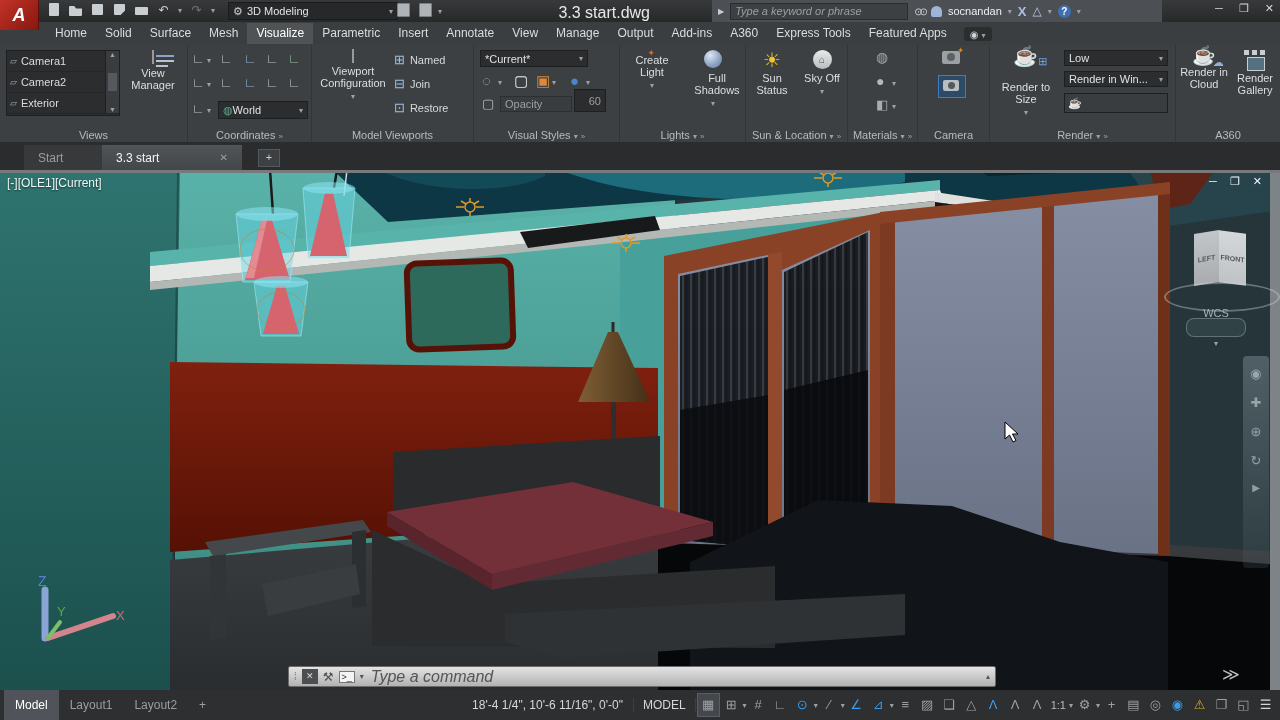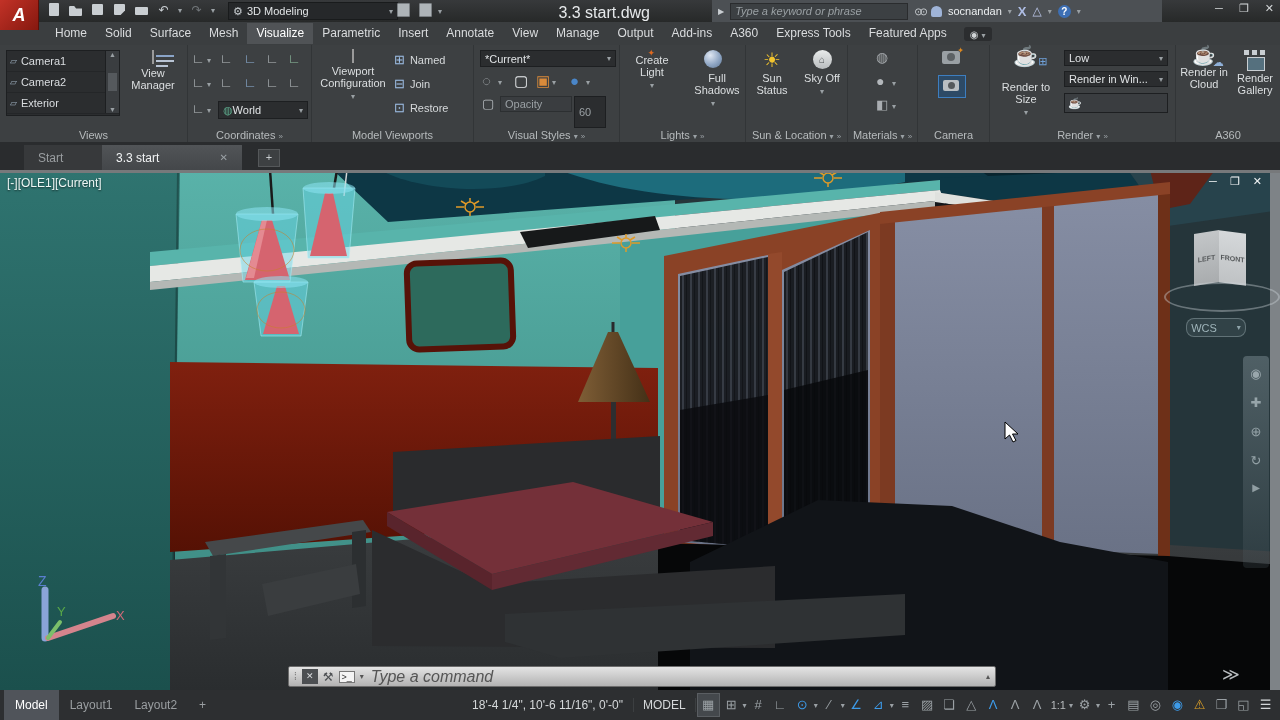--- a/index.html
+++ b/index.html
@@ -67,21 +67,21 @@
   .vpbtns{position:absolute;right:18px;top:5px;display:flex;gap:13px;color:#f2f5f6;font-size:11px;z-index:5;}
   .vcube{position:absolute;left:1186px;top:48px;width:76px;height:96px;z-index:4;}
   .vface{position:absolute;top:14px;height:52px;display:flex;align-items:center;justify-content:center;
          font-size:7px;color:#55585a;font-weight:bold;}
   .vleft{left:8px;width:25px;background:linear-gradient(#c3c6c8,#a9acae);transform:skewY(-9deg);}
   .vfront{left:33px;width:27px;background:linear-gradient(#d5d8da,#bfc2c4);transform:skewY(7deg);}
   .vring{position:absolute;left:-22px;top:64px;width:112px;height:26px;border-radius:50%;
          border:2px solid rgba(205,213,217,.40);}
   .wcs{position:absolute;left:1186px;top:148px;width:58px;height:17px;border-radius:8px;z-index:4;
        border:1px solid rgba(190,205,210,.35);background:rgba(130,150,158,.14);color:#9fb4ba;
-       display:flex;align-items:center;justify-content:center;gap:20px;font-size:11px;}
+       display:flex;align-items:center;justify-content:center;gap:20px;font-size:11px;flex-direction:column;}
   .navbar{position:absolute;left:1243px;top:186px;width:26px;height:212px;border-radius:4px;z-index:4;
           background:linear-gradient(rgba(205,222,230,.25),rgba(70,82,88,.28));
           display:flex;flex-direction:column;align-items:center;gap:14px;padding-top:10px;box-sizing:border-box;
           color:rgba(230,242,246,.5);font-size:13px;}
   .chev{position:absolute;left:1222px;top:494px;color:#b9bdc0;font-size:17px;z-index:6;}
   
   .cmdbar{position:absolute;left:288px;top:666px;width:708px;height:21px;z-index:7;
           background:linear-gradient(#e4e4e4,#b2b2b2);border:1px solid #6b6b6b;border-radius:2px;
           display:flex;align-items:center;gap:5px;padding:0 5px;box-sizing:border-box;color:#3c3c3c;}
   .cmdinput{flex:1;border:none;background:transparent;font-style:italic;font-size:16px;color:#4c4c4c;
@@ -237,34 +237,34 @@
           <span>Join</span>
         </div>
       <div class="abs" style="left:82px;top:55px;display:flex;align-items:center;gap:5px;">
           <span style="color:#9fc0e8;font-size:13px;">⊡</span>
           <span>Restore</span>
         </div>
       <div class="ptitle">Model Viewports</div>
     </div>
 
     <div class="panel" style="left:474px;width:146px;">
-      <div class="dd" style="position:absolute;left:6px;top:5px;width:136px;height:17px;">
+      <div class="dd" style="position:absolute;left:6px;top:5px;width:108px;height:17px;">
         <span>*Current*</span>
         <span class="car">▾</span>
       </div>
       <span class="ic abs" style="left:8px;top:27px;color:#b9bec2;font-size:15px;">◌</span>
         <span class="car abs" style="left:24px;top:33px;">▾</span>
       <span class="ic abs" style="left:40px;top:27px;color:#e6e9eb;font-size:15px;">▢</span>
       <span class="ic abs" style="left:62px;top:27px;color:#d98a3a;font-size:15px;">▣</span>
         <span class="car abs" style="left:78px;top:33px;">▾</span>
       <span class="ic abs" style="left:96px;top:27px;color:#4a86c8;font-size:15px;">●</span>
         <span class="car abs" style="left:112px;top:33px;">▾</span>
       <span class="ic abs" style="left:8px;top:51px;color:#b9bec2;font-size:13px;">▢</span>
       <input class="abs search" style="left: 26px; top: 51px; width: 62px; height: 14px; background: rgb(58, 61, 64); border: 1px solid rgb(44, 47, 49); font-style: normal;" disabled="" placeholder="Opacity">
-      <div class="dd abs" style="left:100px;top:51px;width:32px;height:32px;justify-content:flex-start;">
+      <div class="dd abs" style="left:100px;top:44px;width:32px;height:23px;justify-content:flex-end;">
           <span style="color:#9aa0a4;">60</span>
         </div>
       <div class="ptitle"><span>Visual Styles</span> <span class="car">▾</span> <span class="car">»</span></div>
     </div>
 
     <div class="panel" style="left:620px;width:126px;">
       <div class="bigbtn" style="left:4px;top:5px;width:56px;">
         <span class="lampicon" style="margin:0 auto;"><span style="position:absolute;right:-3px;top:-3px;color:#e06a20;font-size:9px;">✦</span></span>
         <div style="margin-top:4px;">Create Light</div>
         <span class="car">▾</span>

